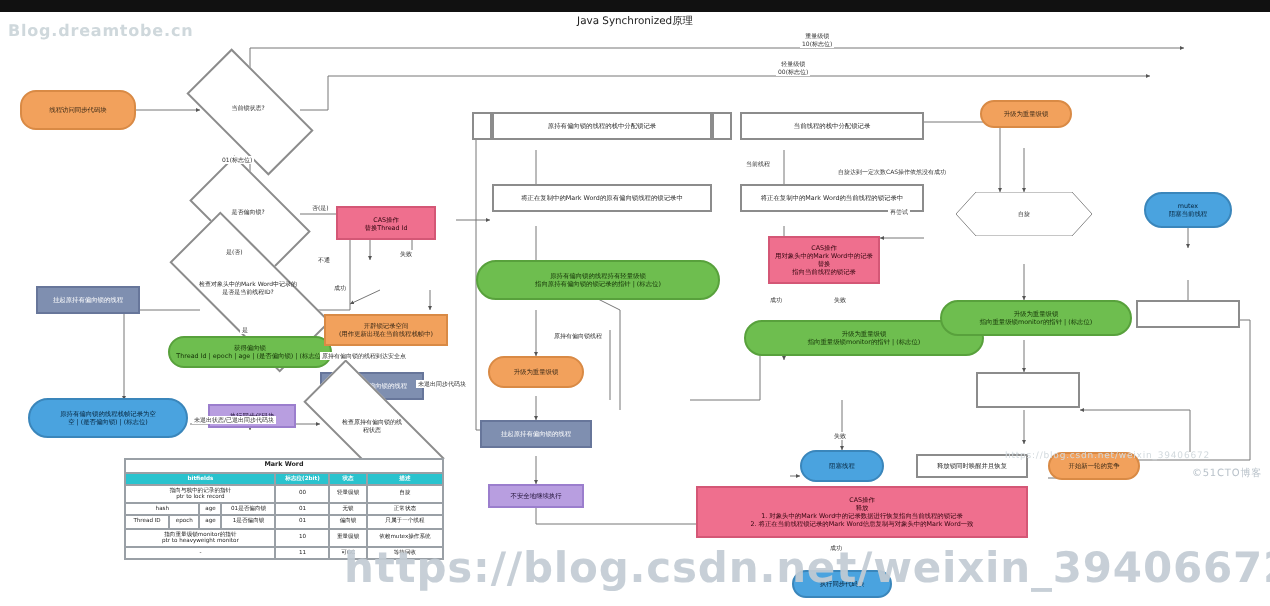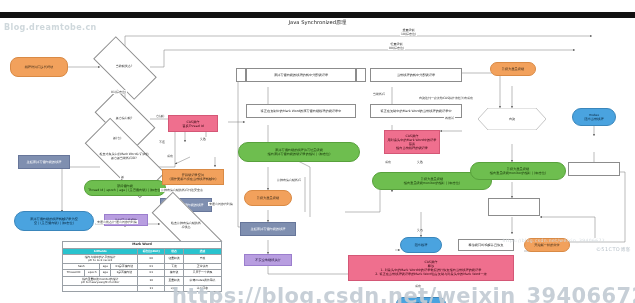--- a/index.html
+++ b/index.html
@@ -1,19 +1,19 @@
 <!DOCTYPE html>
 <html><head>
 <meta charset="utf-8">
 <title>Java Synchronized 原理</title>
 <style>
   html,body{margin:0;padding:0;background:#ffffff;}
   body{width:635px;height:303px;position:relative;overflow:hidden;
        font-family:"DejaVu Sans","Liberation Sans",sans-serif;}
-  #stage{position:absolute;left:0;top:0;width:635px;height:243px;background:#fff;margin-top:12px;}
+  #stage{position:absolute;left:0;top:0;width:635px;height:243px;background:#fff;}
   .topbar{position:absolute;left:0;top:0;width:635px;height:6px;background:#111;}
   .wm{position:absolute;color:#cfd6da;font-weight:bold;letter-spacing:.4px;user-select:none;}
   .wm-tl{left:4px;top:11px;font-size:8px;color:#cfd8dc;}
   .wm-big{left:172px;top:272px;font-size:21px;color:#c3ccd4;opacity:.92;white-space:nowrap;}
   .wm-br{right:4px;bottom:3px;font-size:5px;color:#b9c2ca;font-weight:normal;}
   .wm-br2{right:30px;bottom:12px;font-size:4.5px;color:#d3dade;font-weight:normal;}
   .title{position:absolute;left:0;top:7px;width:635px;text-align:center;font-size:5.2px;color:#222;}
   svg.edges{position:absolute;left:0;top:0;width:635px;height:303px;overflow:visible;}
   .node{position:absolute;box-sizing:border-box;display:flex;align-items:center;
         justify-content:center;text-align:center;line-height:1.25;color:#2b2b2b;

